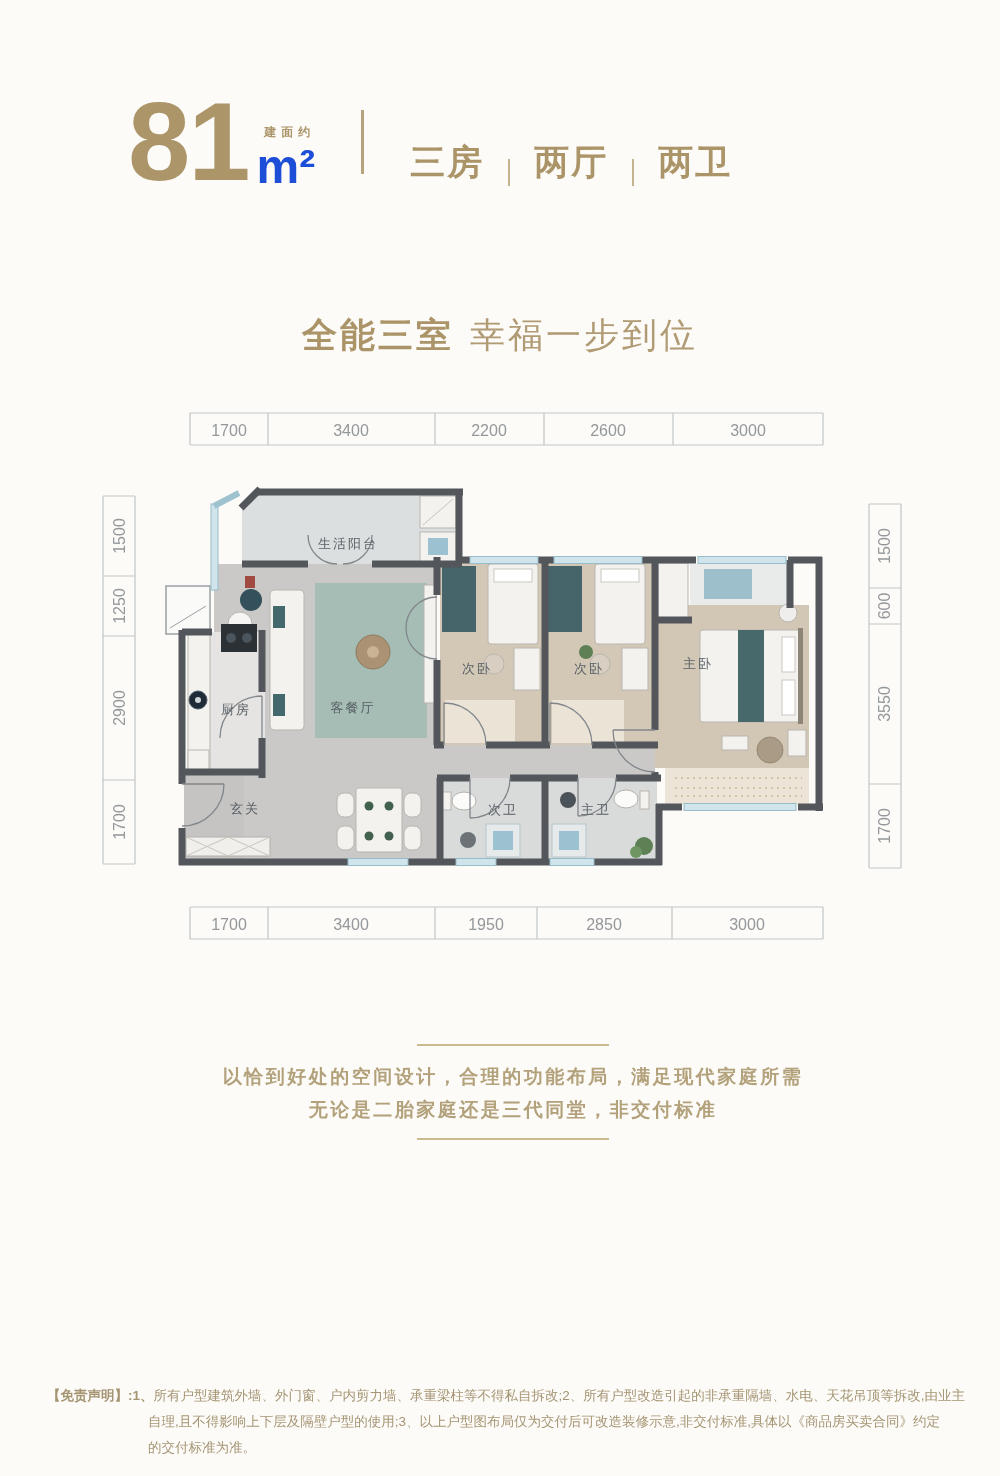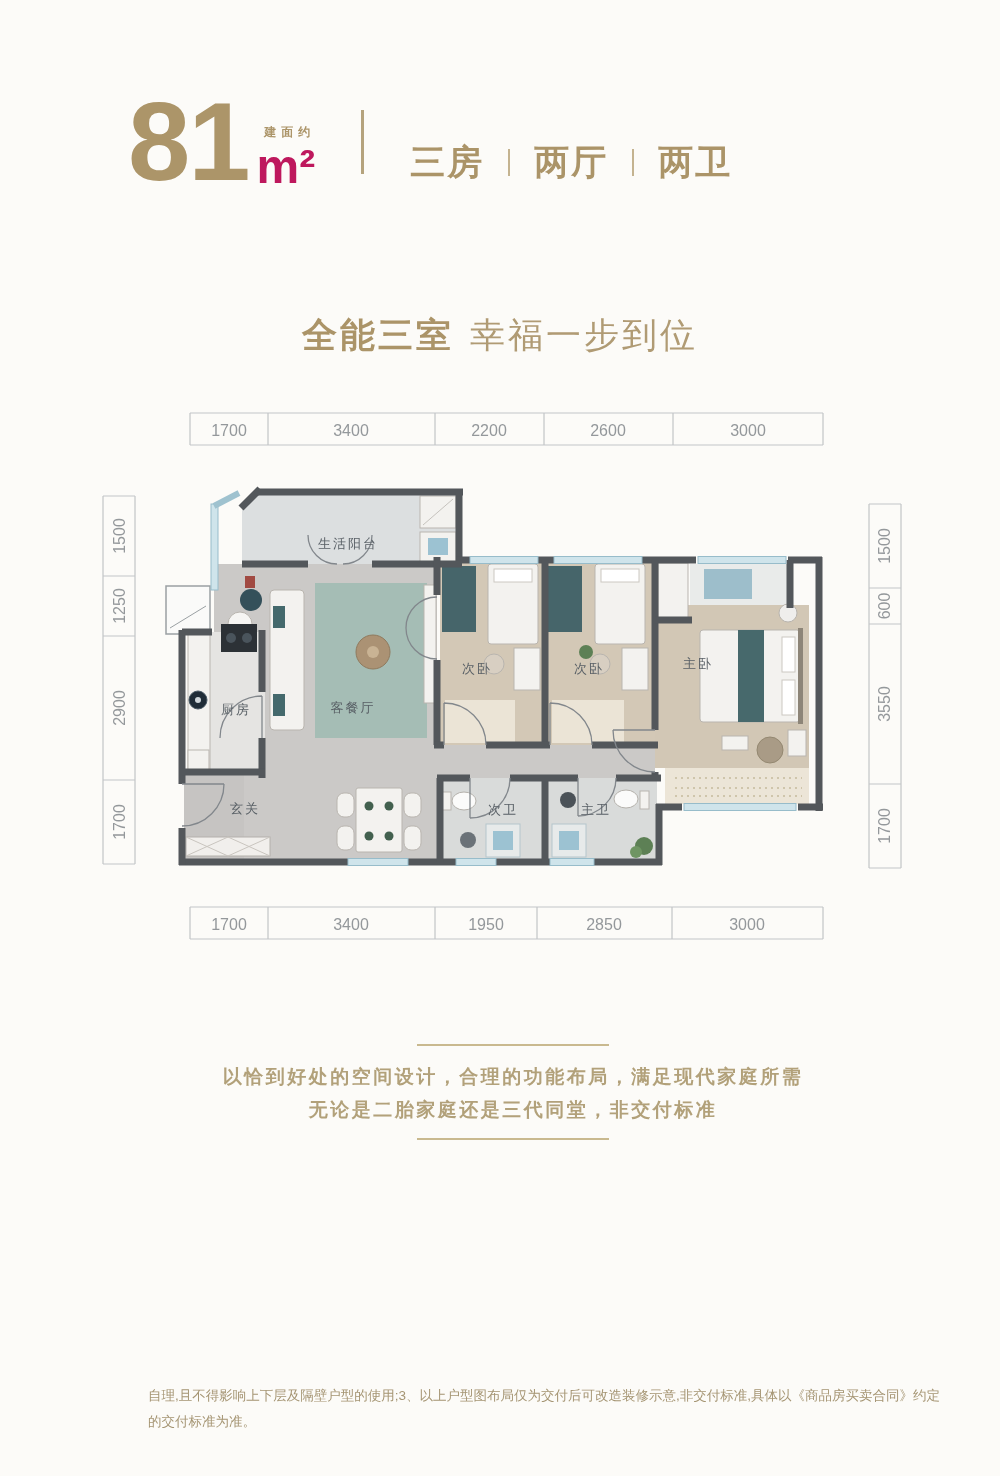--- a/index.html
+++ b/index.html
@@ -8,23 +8,23 @@
     background:#fcfbf8;
     font-family:"Liberation Sans","DejaVu Sans",sans-serif;
     -webkit-font-smoothing:antialiased;
   }
   
   .header{position:absolute;top:94px;left:0;width:860px;display:flex;justify-content:center;align-items:center;}
   .area-group{display:flex;align-items:flex-end;}
   .area-value{font-size:112px;line-height:0.86;font-weight:600;color:#ac9569;letter-spacing:-2px;}
   .unit-col{display:flex;flex-direction:column;align-items:flex-end;margin-left:8px;padding-bottom:2px;}
   .area-prefix{font-size:12px;letter-spacing:5px;color:#ac9569;margin-bottom:4px;font-weight:600;}
-  .area-unit{font-size:48px;font-weight:700;color:#be185d;line-height:0.9;}
+  .area-unit{font-size:48px;font-weight:700;color:#1d4ed8;line-height:0.9;}
   .header-divider{width:3px;height:64px;background:#b5a37d;margin:0 46px;align-self:center;}
-  .specs{display:flex;align-items:center;gap:24px;margin-top:40px;}
+  .specs{display:flex;align-items:flex-end;gap:24px;margin-top:40px;}
   .spec-item{font-size:35px;font-weight:700;color:#ab9468;letter-spacing:2px;}
   .spec-sep{width:2px;height:27px;background:#c4b390;}
   
   .main-title{position:absolute;top:312px;left:0;width:1000px;text-align:center;}
   .main-title .t1{font-size:35px;font-weight:700;color:#ab9468;letter-spacing:3px;margin-right:16px;}
   .main-title .t2{font-size:35px;font-weight:400;color:#b09b74;letter-spacing:3px;}
   
   .plan-wrap{position:absolute;left:90px;top:400px;width:840px;height:560px;}
   svg text{font-family:"Liberation Sans","DejaVu Sans",sans-serif;}
   .dim-line{stroke:#c2c5c7;stroke-width:1.2;fill:none;}
@@ -300,15 +300,19 @@
 <div class="desc">
   <div class="desc-rule"></div>
   <div class="desc-lines">
     <div class="desc-line">以恰到好处的空间设计，合理的功能布局，满足现代家庭所需</div>
     <div class="desc-line">无论是二胎家庭还是三代同堂，非交付标准</div>
   </div>
   <div class="desc-rule"></div>
 </div>
 
 <div class="disclaimer">
+  <div class="disc-row1">
+    <span class="disc-label">【免责声明】:1、</span>
+      <span>所有户型建筑外墙、外门窗、户内剪力墙、承重梁柱等不得私自拆改;2、所有户型改造引起的非承重隔墙、水电、天花吊顶等拆改,由业主</span>
+  </div>
   <div class="disc-indent">自理,且不得影响上下层及隔壁户型的使用;3、以上户型图布局仅为交付后可改造装修示意,非交付标准,具体以《商品房买卖合同》约定</div>
   <div class="disc-indent">的交付标准为准。</div>
 </div>
 
 </body></html>

